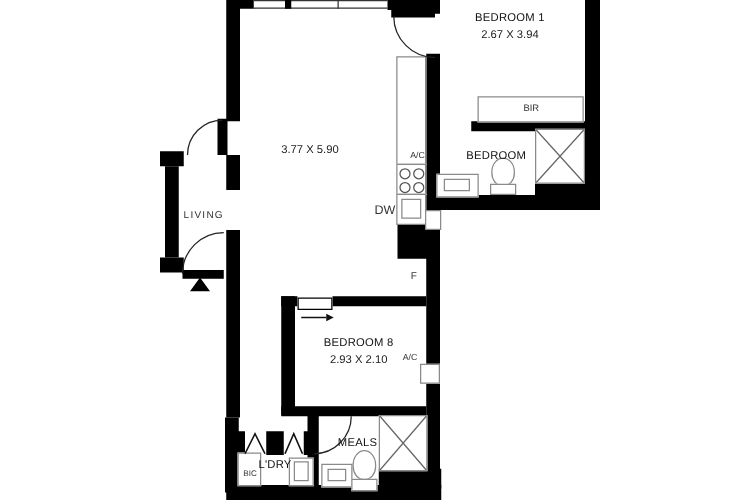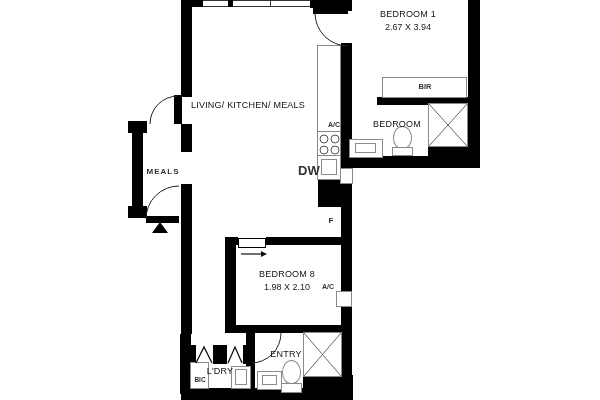--- a/index.html
+++ b/index.html
@@ -5,21 +5,21 @@
   html,body{margin:0;padding:0;background:#fff;}
   #plan{position:relative;width:600px;height:400px;background:#fff;overflow:hidden;
         font-family:"Liberation Sans",sans-serif;}
   .w{position:absolute;background:#000;}
   .fx{position:absolute;background:#fff;border:1px solid #8a8a8a;box-sizing:border-box;}
   .fxi{position:absolute;background:#fff;border:1px solid #8a8a8a;box-sizing:border-box;}
   .t{position:absolute;color:#111;font-weight:normal;font-size:9px;text-align:center;
      white-space:nowrap;letter-spacing:.2px;z-index:40;}
   .d{position:absolute;color:#222;font-weight:normal;font-size:9px;text-align:center;
      white-space:nowrap;z-index:40;}
-  .s{position:absolute;color:#333;font-weight:bold;font-size:7px;text-align:center;
+  .s{position:absolute;color:#333;font-weight:normal;font-size:7px;text-align:center;
      white-space:nowrap;z-index:40;}
   svg.ov{position:absolute;left:0;top:0;z-index:30;pointer-events:none;}
   .z1{z-index:10;} .z2{z-index:20;}
 </style>
 </head>
 <body>
 
 <div id="plan">
 
   <div class="w z1" style="left:183px;top:0;width:22px;height:7px"></div>
@@ -110,33 +110,33 @@
     </g>
 
     <g>
       <line x1="241" y1="254" x2="261" y2="254" stroke="#111" stroke-width="1.2"></line>
       <polygon points="261,251 267,254 261,257" fill="#111"></polygon>
     </g>
 
     <polygon points="160,222 168,233 152,233" fill="#000"></polygon>
   </svg>
 
-  <div class="t" style="left:168px;top:100px;width:160px">LIVING/ KITCHEN/ MEALS</div>
+  <div class="d" style="left:198px;top:114px;width:100px">3.77 X 5.90</div>
 
   <div class="t" style="left:368px;top:9px;width:80px">BEDROOM 1</div>
   <div class="d" style="left:368px;top:22px;width:80px">2.67 X 3.94</div>
 
   <div class="t" style="left:247px;top:269px;width:80px">BEDROOM 8</div>
-  <div class="d" style="left:247px;top:282px;width:80px">1.98 X 2.10</div>
+  <div class="d" style="left:247px;top:282px;width:80px">2.93 X 2.10</div>
 
   <div class="t" style="left:367px;top:119px;width:60px">BEDROOM</div>
-  <div class="t" style="left:266px;top:349px;width:40px">ENTRY</div>
+  <div class="t" style="left:266px;top:349px;width:40px">MEALS</div>
   <div class="t" style="left:200px;top:366px;width:40px">L'DRY</div>
-  <div class="s" style="left:138px;top:167px;width:50px;font-size:8px;letter-spacing:1px">MEALS</div>
+  <div class="s" style="left:138px;top:167px;width:50px;font-size:8px;letter-spacing:1px">LIVING</div>
 
   <div class="s" style="left:405px;top:82px;width:40px;font-size:7.5px">BIR</div>
   <div class="s" style="left:191px;top:376px;width:18px;font-size:6.5px">BIC</div>
-  <div class="s" style="left:298px;top:163px;width:20px;font-size:13px">DW</div>
+  <div class="s" style="left:298px;top:163px;width:20px;font-size:10px">DW</div>
   <div class="s" style="left:324px;top:216px;width:14px;font-size:8px">F</div>
   <div class="s" style="left:322px;top:121px;width:24px">A/C</div>
   <div class="s" style="left:316px;top:283px;width:24px">A/C</div>
 
 </div>
 
 </body></html>

